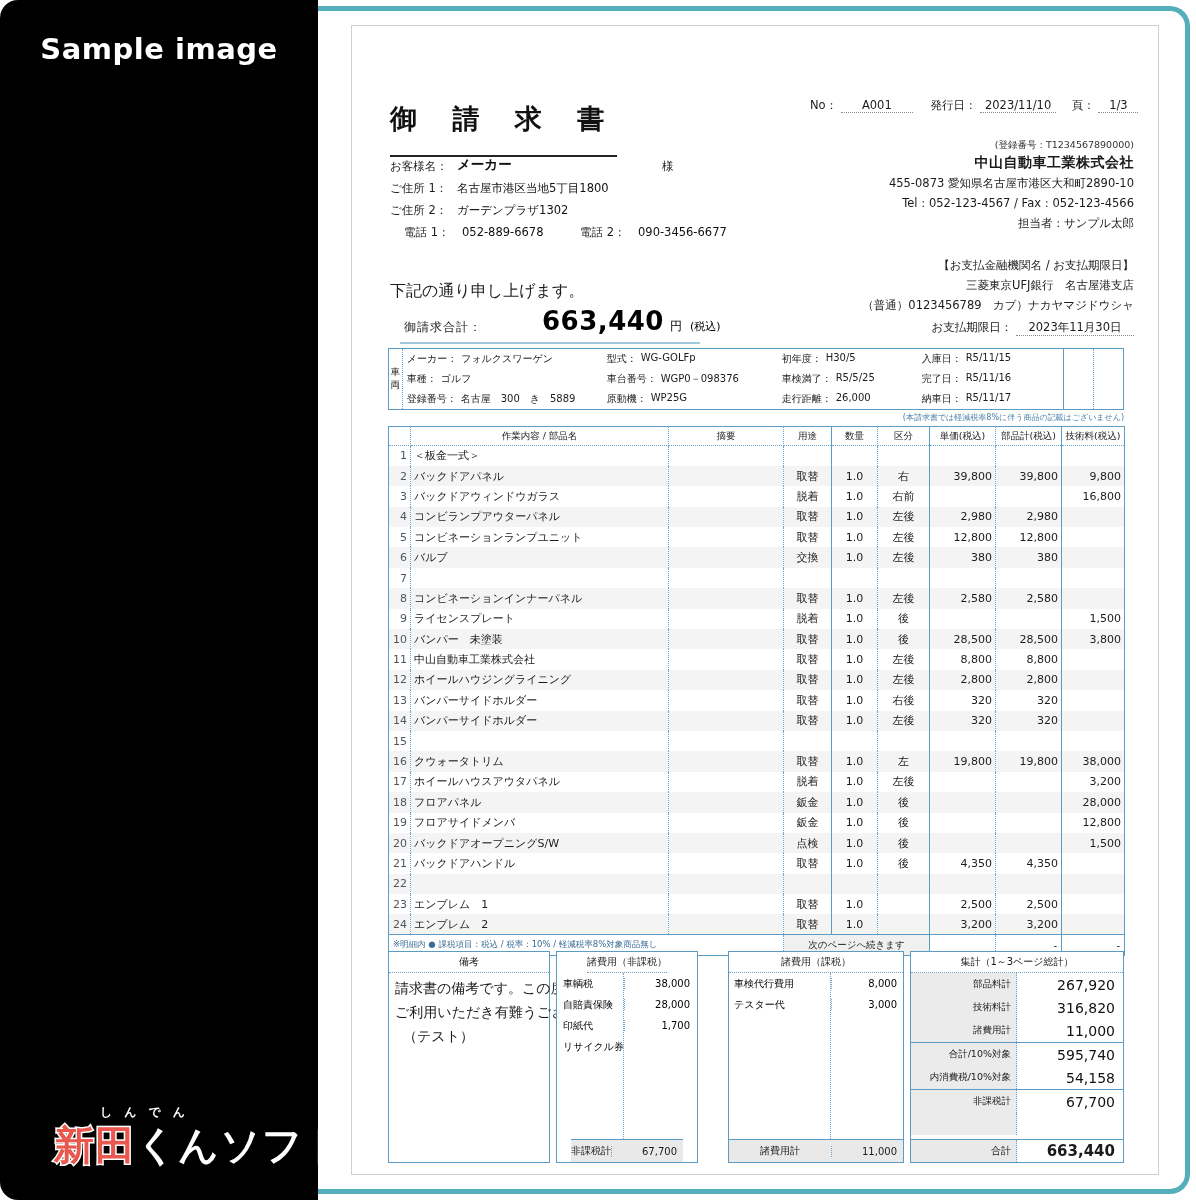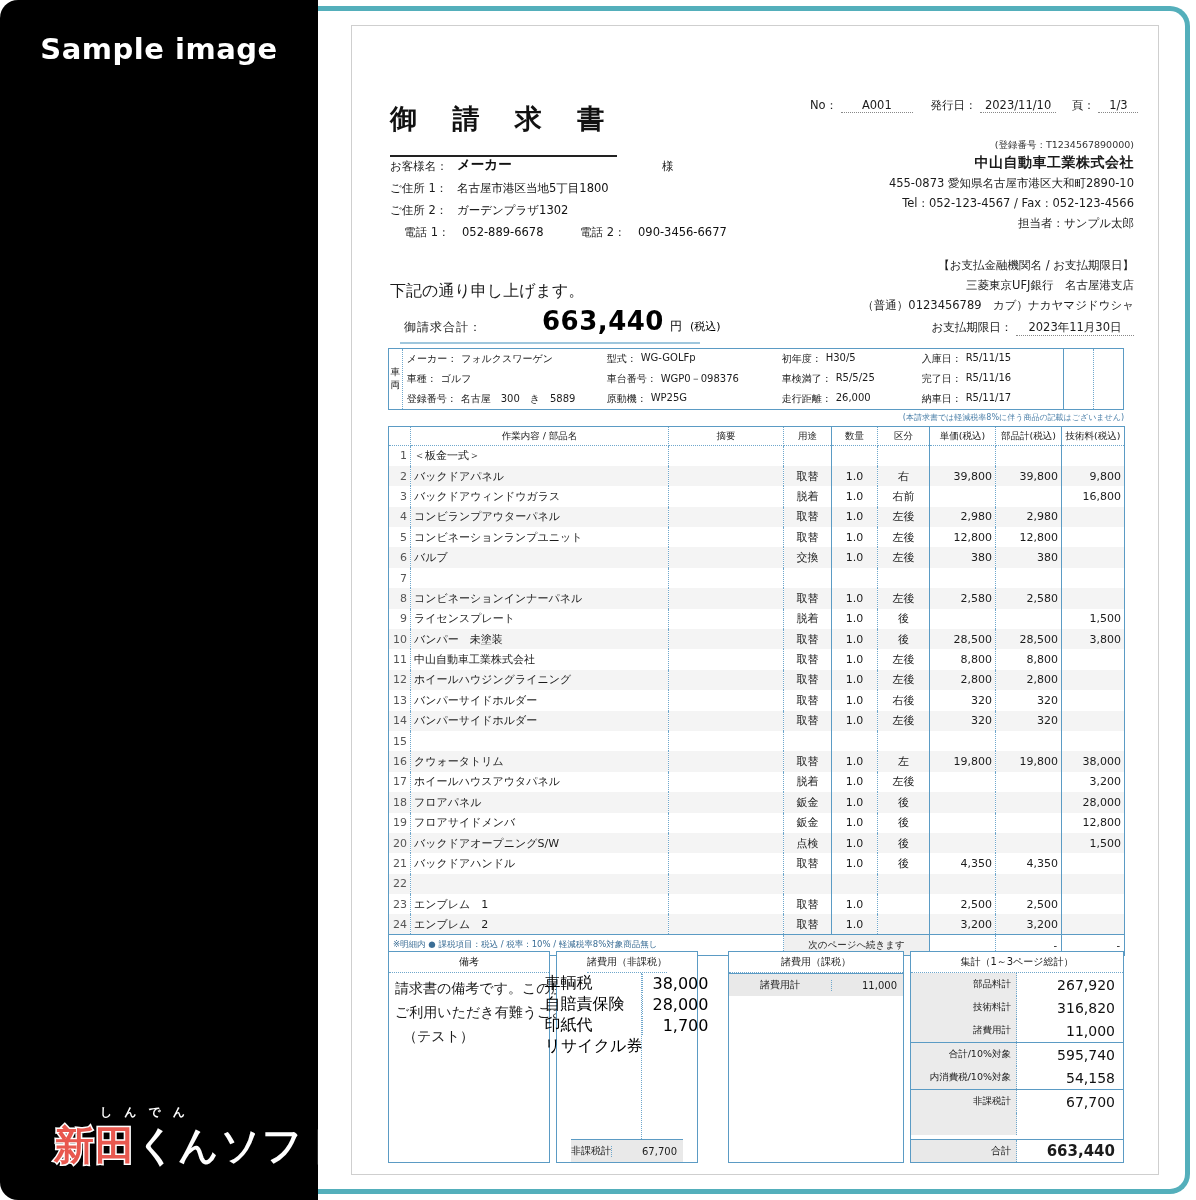--- a/index.html
+++ b/index.html
@@ -276,21 +276,21 @@
   }
 
   #box-remarks { left: 36px; width: 162px; height: 212px; }
   #box-remarks .bbox-body { padding: 4px 6px; }
   .rem-line { font-size: 14px; color: #1b1b1b; line-height: 1.7; white-space: nowrap; }
 
   #box-nontax { left: 204px; width: 142px; height: 212px; align-items: center; }
   #box-tax    { left: 376px; width: 176px; height: 212px; }
   .fee-row {
     display: flex; align-items: center;
-    height: 21px; font-size: 16px; padding: 0 0 0 5px;
+    height: 21px; font-size: 10px; padding: 0 0 0 5px;
   }
   .fee-name { flex: 1; white-space: nowrap; }
   .fee-amt  { width: 72px; text-align: right; padding-right: 6px; border-left: 1px dotted #6fa7cc; }
   .foot-name { flex: 1; text-align: center; white-space: nowrap; }
   .foot-amt  { width: 72px; text-align: right; padding-right: 6px; border-left: 1px dotted #6fa7cc; }
 
   
   #box-sum { left: 558px; width: 214px; height: 212px; }
   #box-sum .bbox-body { display: flex; flex-direction: column; }
   .sum-grp { border-bottom: 1.2px solid #5b9bc4; }
@@ -778,20 +778,33 @@
           </div>
         </div>
       <div class="bbox-foot">
         <div class="foot-name">非課税計</div>
         <div class="foot-amt">67,700</div>
       </div>
     </div>
 
     <div class="bbox" id="box-tax">
       <div class="bbox-head">諸費用（課税）</div>
+      <div class="bbox-body" id="tax-rows">
+          <div class="fee-row">
+            <div class="fee-name">車検代行費用</div>
+            <div class="fee-amt">8,000</div>
+          </div>
+          <div class="fee-row">
+            <div class="fee-name">テスター代</div>
+            <div class="fee-amt">3,000</div>
+          </div>
+          <div style="position: absolute; inset: 0px; pointer-events: none;">
+            <div style="position: absolute; right: 72px; top: 0px; bottom: 0px; border-left: 1px dotted rgb(111, 167, 204);"></div>
+          </div>
+        </div>
       <div class="bbox-foot">
         <div class="foot-name">諸費用計</div>
         <div class="foot-amt">11,000</div>
       </div>
     </div>
 
     <div class="bbox" id="box-sum">
       <div class="bbox-head">集計（1～3ページ総計）</div>
       <div class="bbox-body" id="sum-body">
           <div class="sum-grp">

